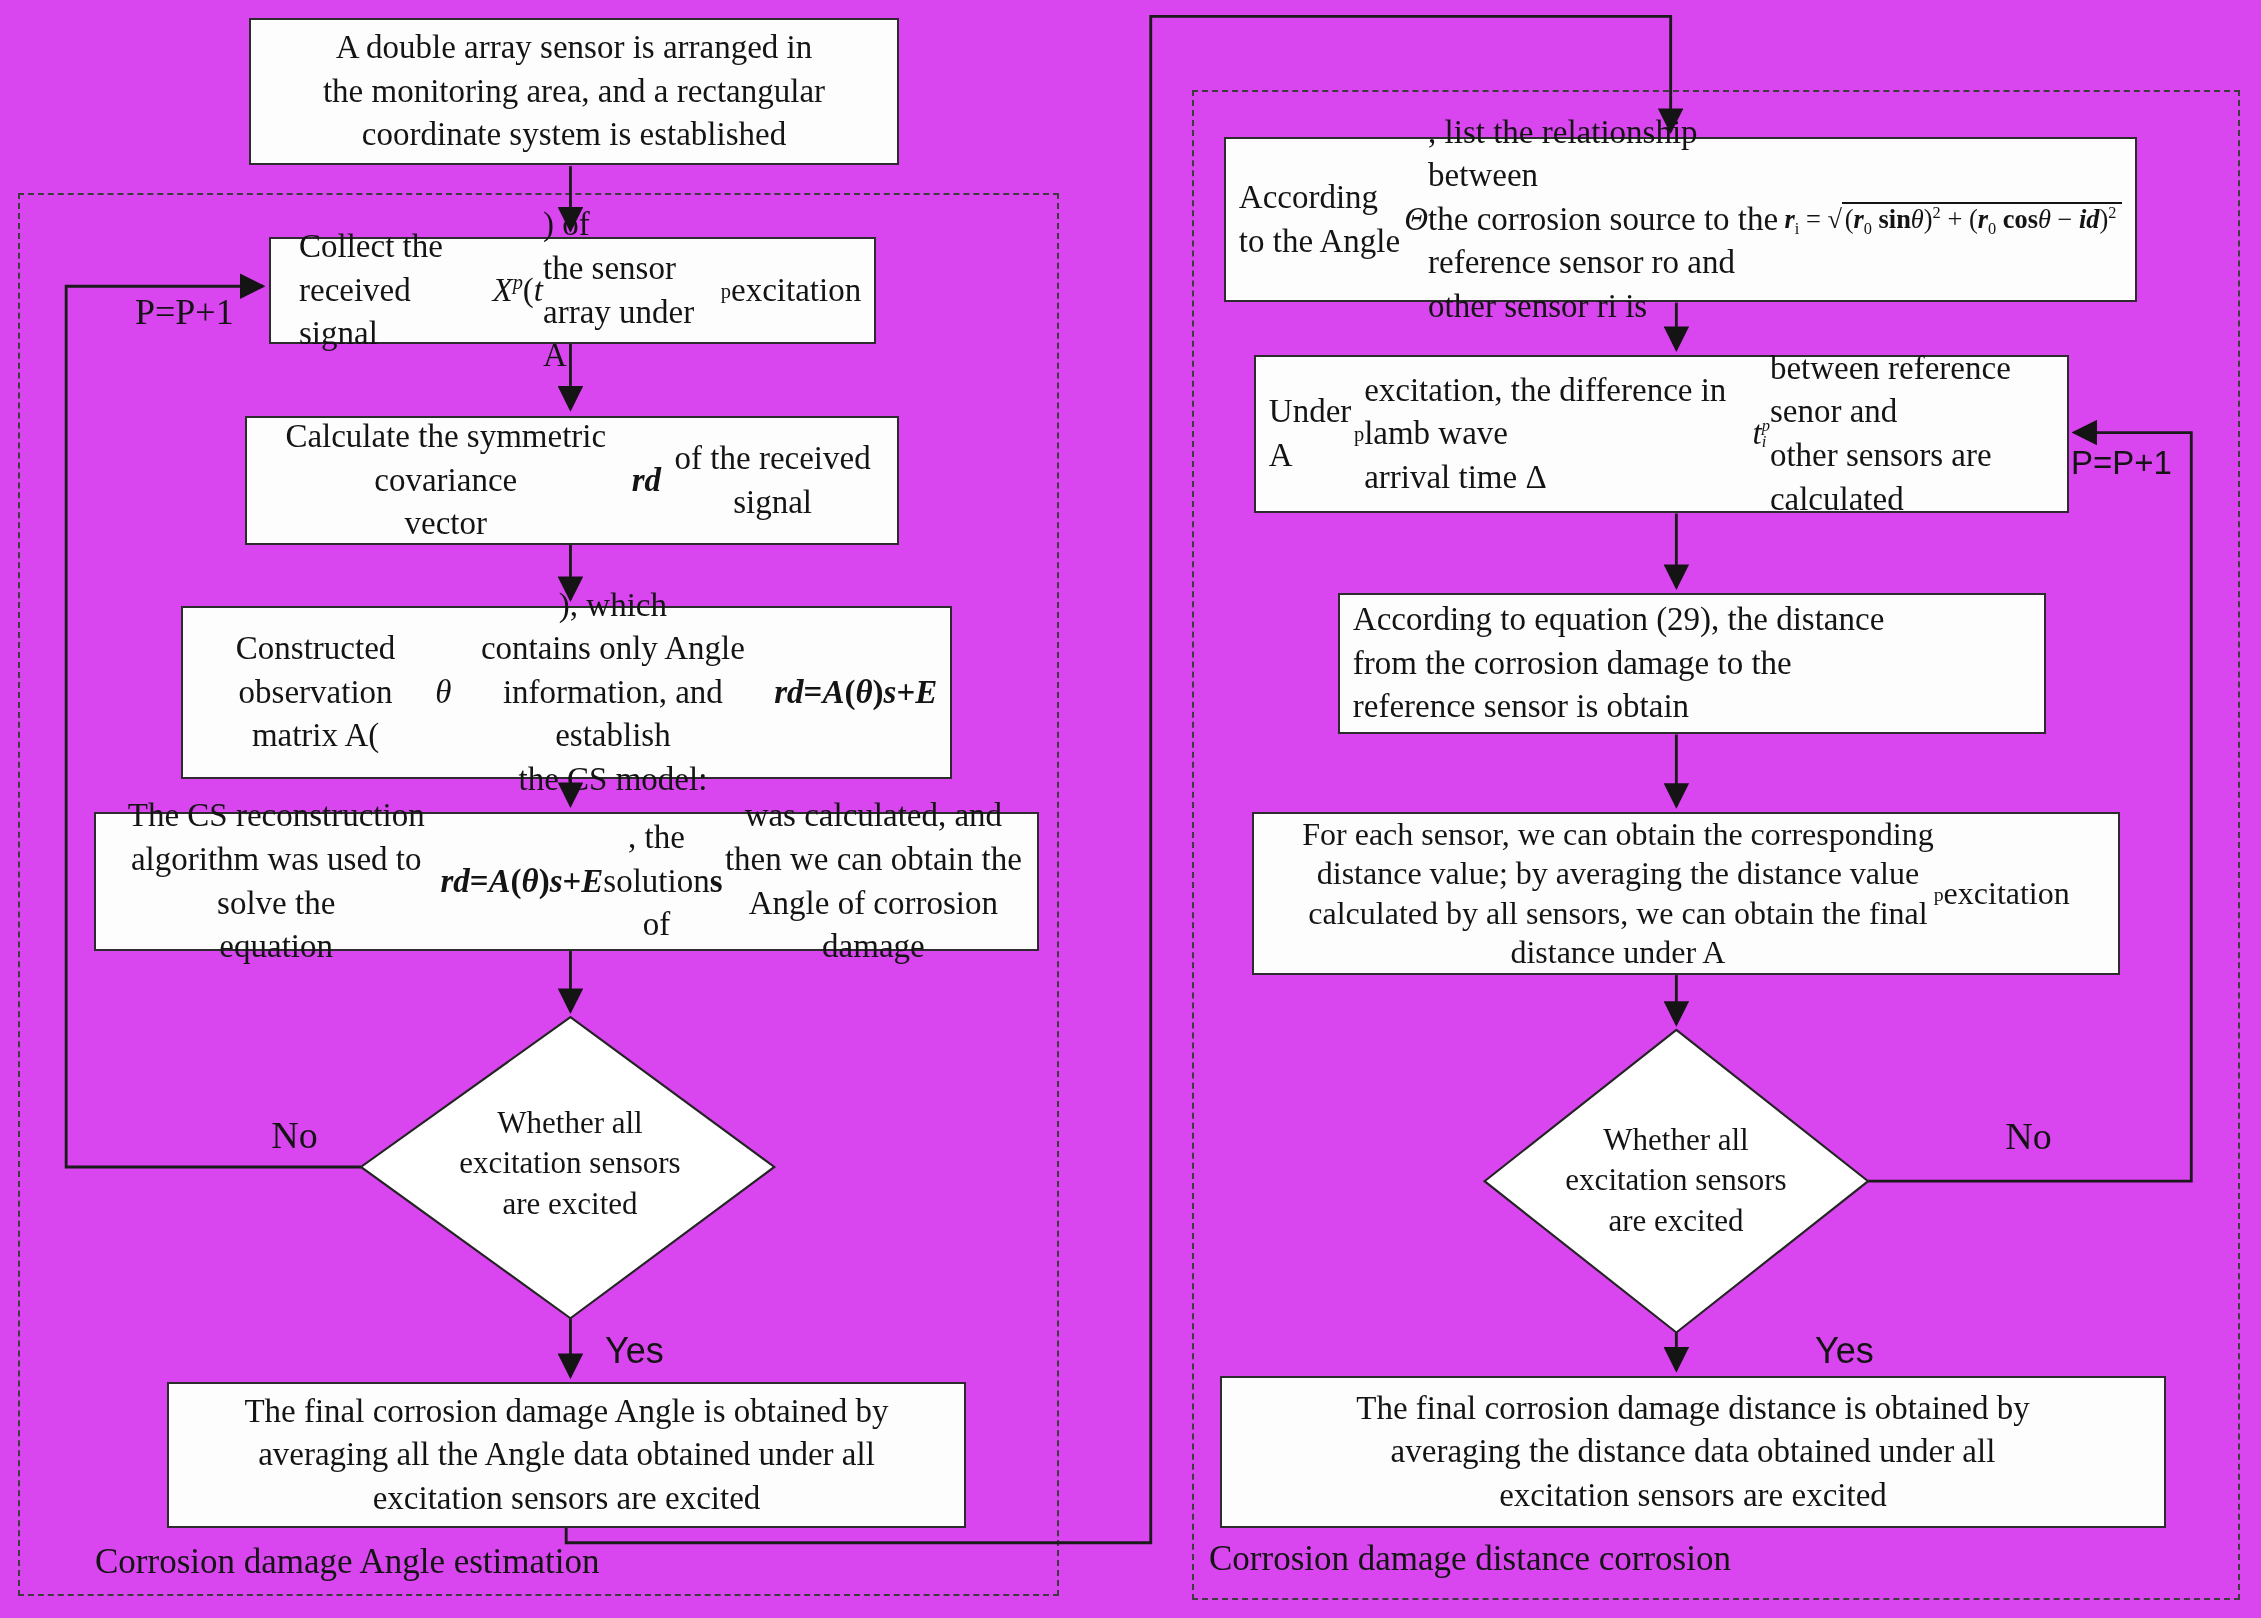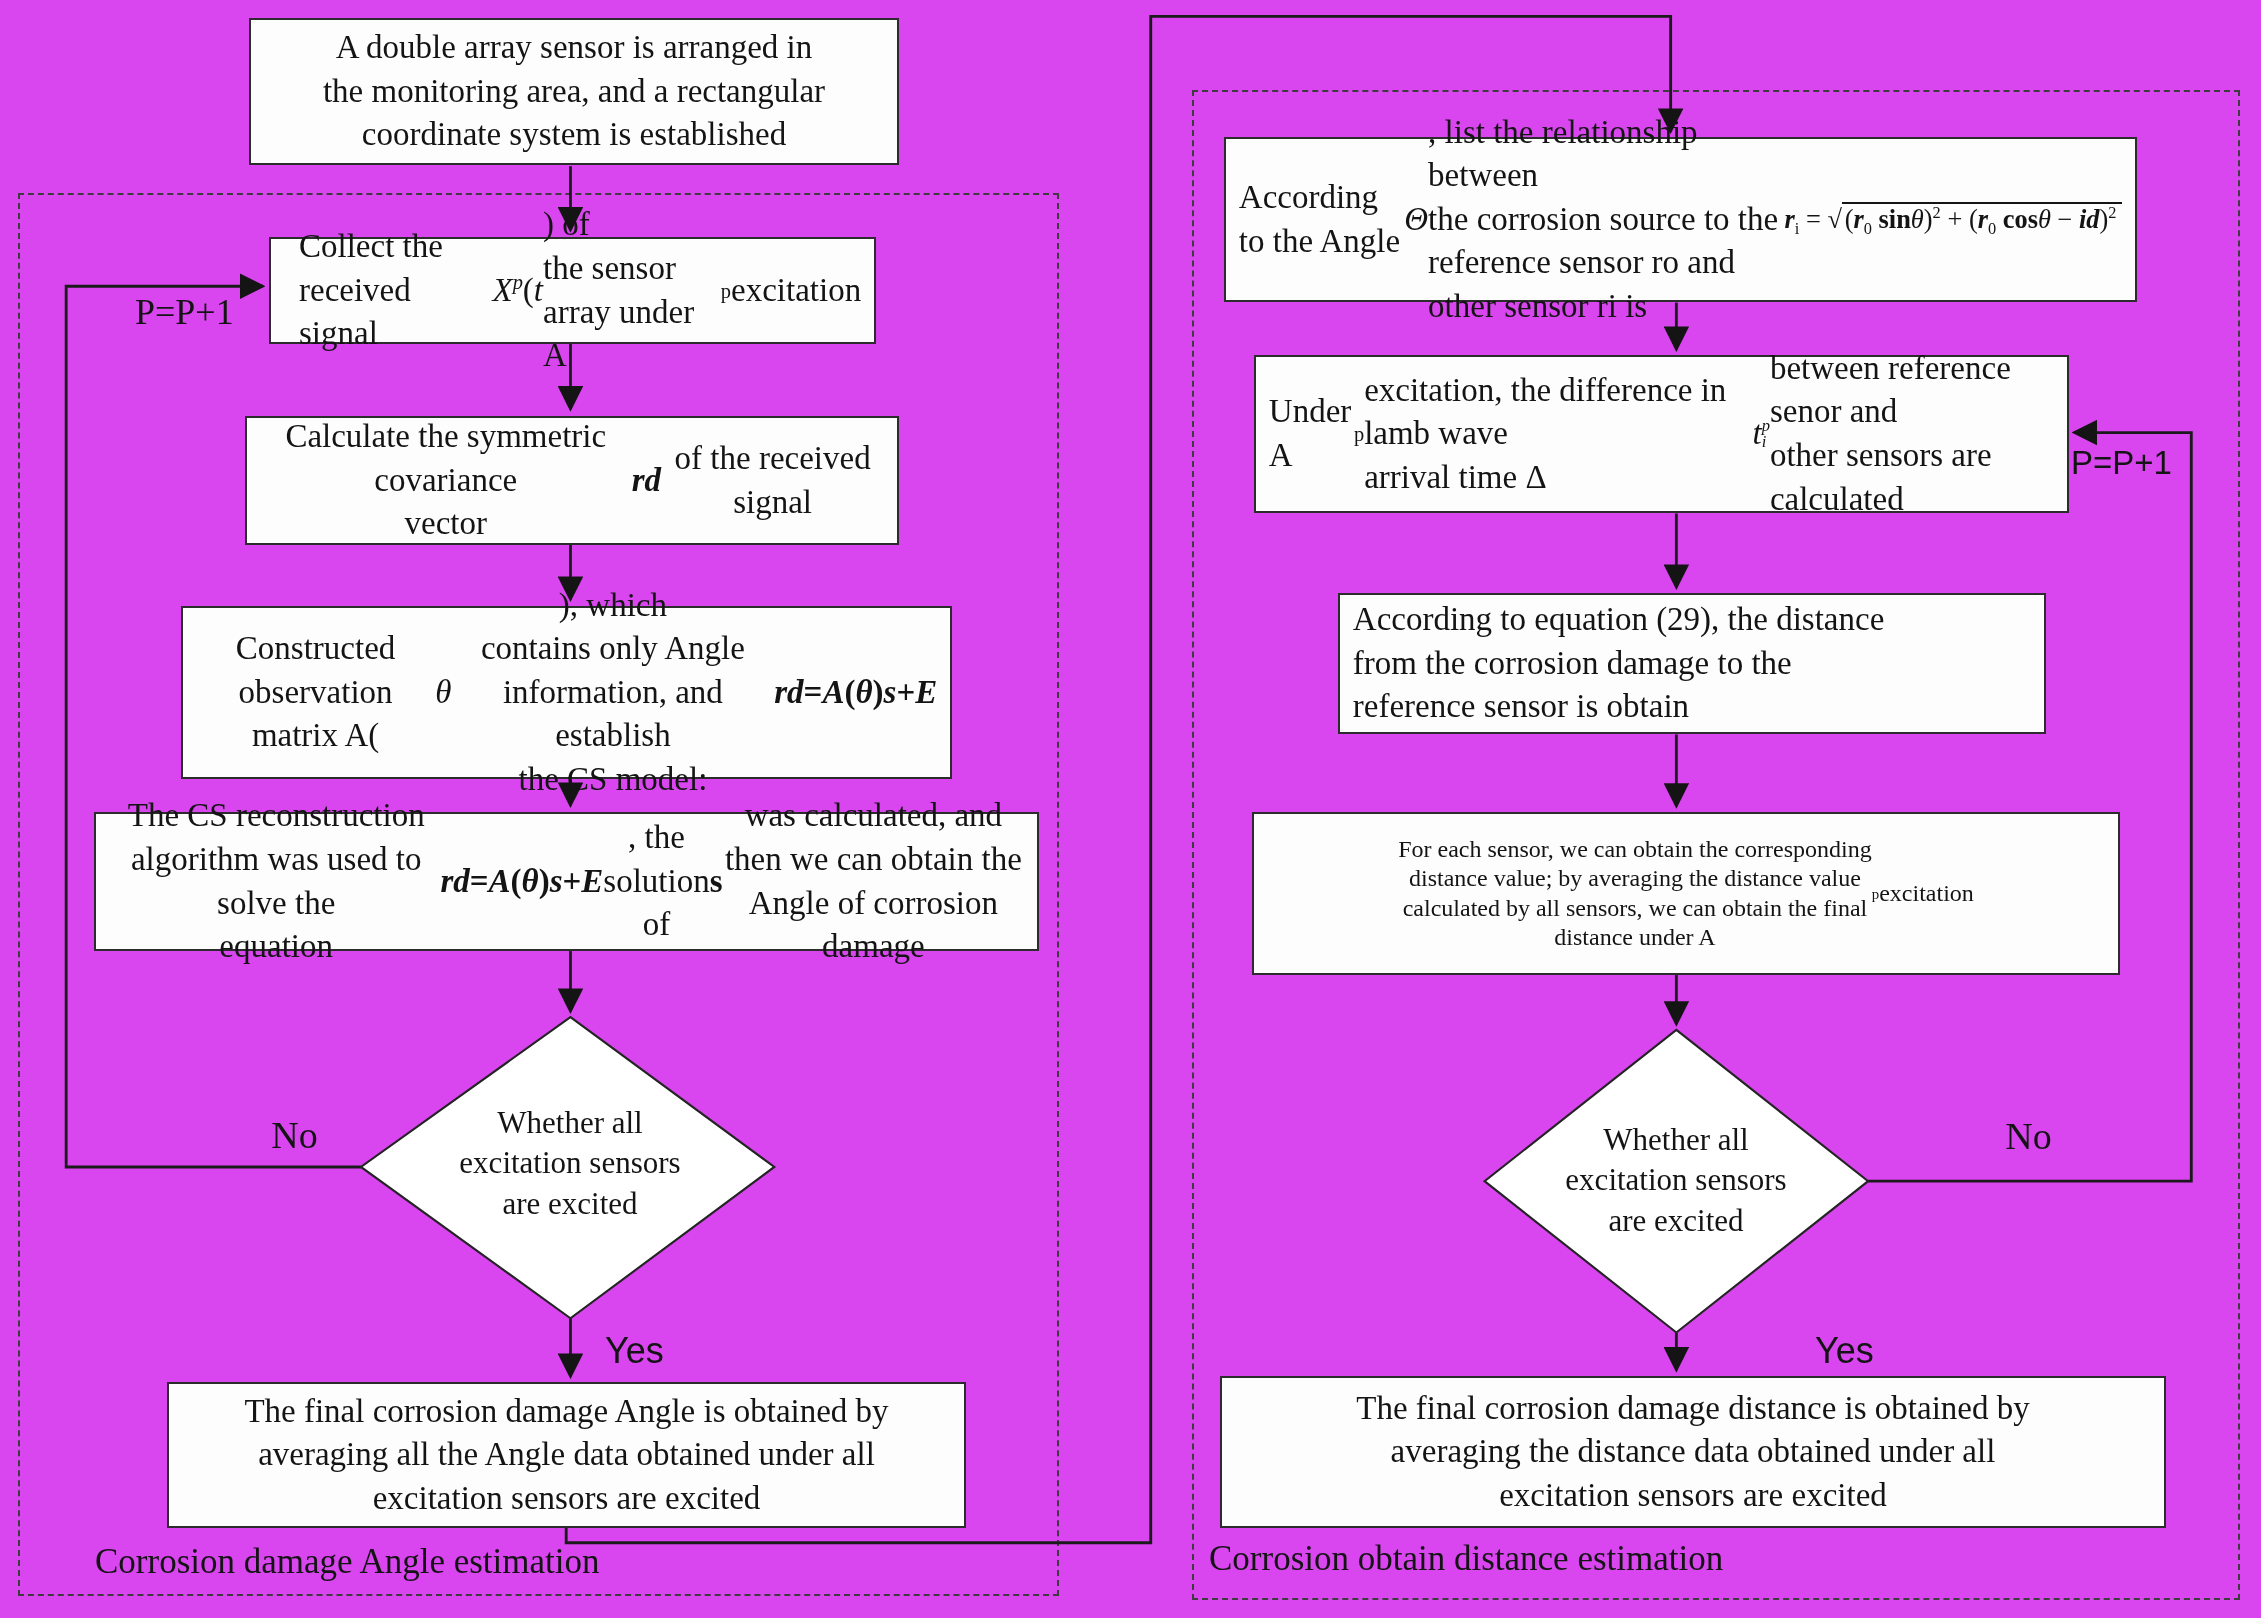--- a/index.html
+++ b/index.html
@@ -78,25 +78,25 @@
 
   <div class="box la" style="left:1224px;top:137px;width:913px;height:165px;">According to the Angle <i>Θ</i>, list the relationship between<br>the corrosion source to the reference sensor ro and<br>other sensor ri is&nbsp;&nbsp;&nbsp;&nbsp;<span class="formula"><b><i>r</i></b><sub>i</sub> = √<span class="sqrt">(<b><i>r</i></b><sub>0</sub> <b>sin</b><i>θ</i>)<sup>2</sup> + (<b><i>r</i></b><sub>0</sub> <b>cos</b><i>θ</i> − <b><i>id</i></b>)<sup>2</sup></span></span></div>
 
   <div class="box la" style="left:1254px;top:355px;width:815px;height:158px;">Under A<sub>p</sub> excitation, the difference in lamb wave<br>arrival time Δ<i>t</i><span class="ss">
         <span>p</span>
         <span>i</span>
       </span> between reference senor and<br>other sensors are calculated</div>
 
   <div class="box la" style="left:1338px;top:593px;width:708px;height:141px;">According to equation (29), the distance<br>from the corrosion damage to the<br>reference sensor is obtain</div>
 
-  <div class="box" style="left:1252px;top:812px;width:868px;height:163px;font-size:24px;line-height:1.22;">For each sensor, we can obtain the corresponding<br>distance value; by averaging the distance value<br>calculated by all sensors, we can obtain the final<br>distance under A<sub>p</sub> excitation</div>
+  <div class="box" style="left:1252px;top:812px;width:868px;height:163px;font-size:32px;line-height:1.22;">For each sensor, we can obtain the corresponding<br>distance value; by averaging the distance value<br>calculated by all sensors, we can obtain the final<br>distance under A<sub>p</sub> excitation</div>
 
   <div class="dtext serif" style="left:1500px;top:1120px;width:352px;">Whether all<br>excitation sensors<br>are excited</div>
 
   <div class="box" style="left:1220px;top:1376px;width:946px;height:152px;">The final corrosion damage distance is obtained by<br>averaging the distance data obtained under all<br>excitation sensors are excited</div>
 
   <div class="lbl sans" style="left:2071px;top:444px;font-size:33px;">P=P+1</div>
   <div class="lbl serif" style="left:1968px;top:1114px;width:121px;text-align:center;font-size:38px;">No</div>
   <div class="lbl sans" style="left:1815px;top:1330px;font-size:36px;">Yes</div>
-  <div class="lbl serif" style="left:1209px;top:1539px;font-size:35px;">Corrosion obtain distance estimation</div>
+  <div class="lbl serif" style="left:1209px;top:1539px;font-size:35px;">Corrosion damage distance corrosion</div>
 
 </div>
 
 
 </body></html>

